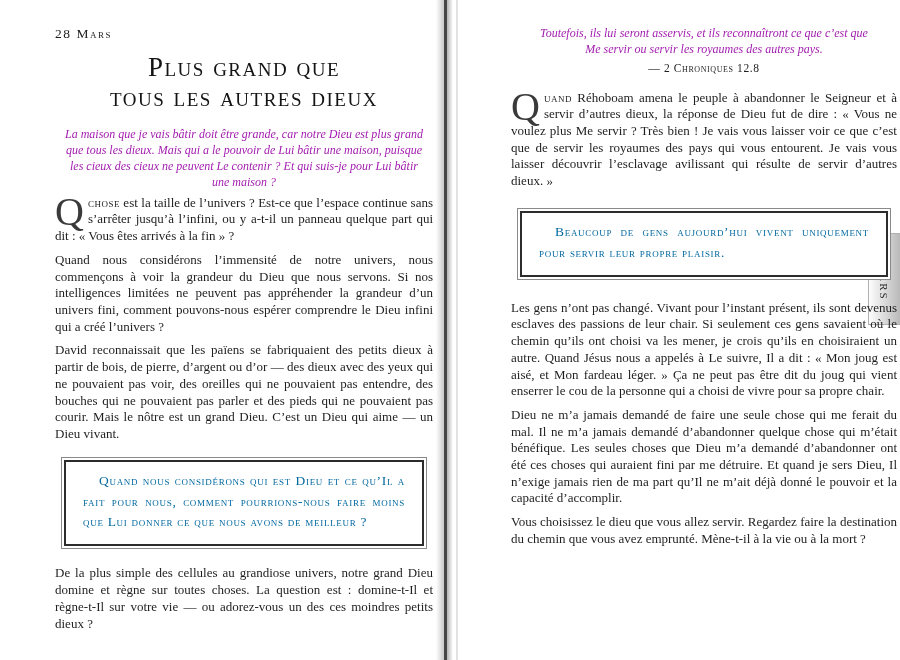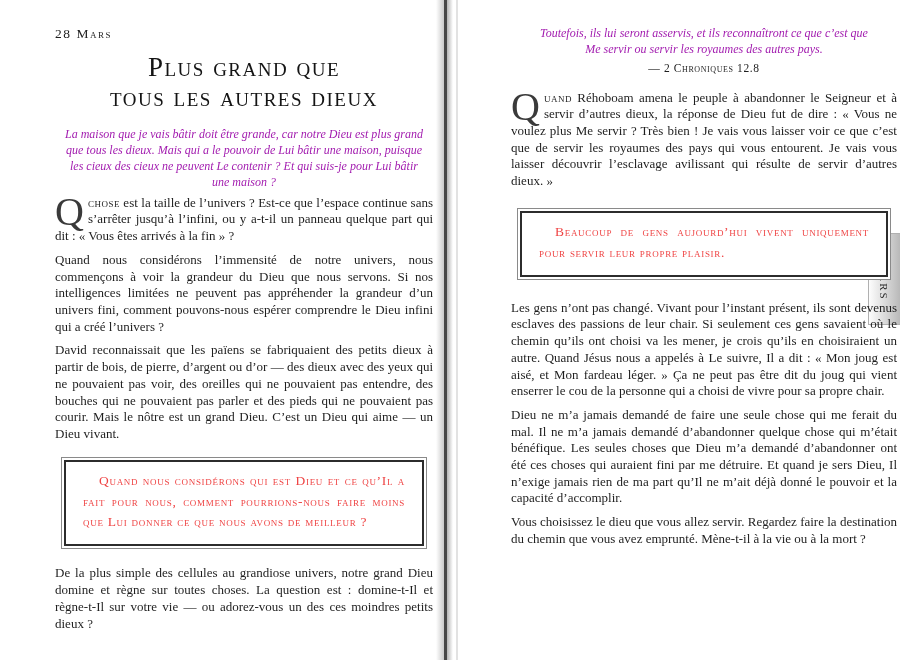--- a/index.html
+++ b/index.html
@@ -46,21 +46,21 @@
     text-align:center;margin-bottom:16px;}
 
   .body-par{font-size:13px;line-height:1.285;text-align:justify;margin:0 0 7px 0;}
   .dropcap{float:left;font-size:40px;line-height:30px;padding:2px 4px 0 0;color:#3a3a3a;}
   .sc-lead{font-variant:small-caps;letter-spacing:.5px;}
 
   .callout-outer{border:1px solid #8a8a8a;padding:2px;margin:14px 6px 16px 6px;background:#fff;}
   .callout-inner{border:2px solid #2c2c2c;padding:9px 17px 11px 17px;}
   .callout-text{
     font-variant:small-caps;font-size:13.5px;letter-spacing:.7px;line-height:1.55;
-    text-align:justify;text-indent:16px;color:#ef4444;font-family:Liberation Serif, serif;
+    text-align:justify;text-indent:16px;color:#0369a1;font-family:Liberation Serif, serif;
   }
 </style>
 </head>
 <body>
 
 <div class="spine-soft-left"></div>
 <div class="spine-dark"></div>
 <div class="spine-soft-right"></div>
 <div class="spine-faint"></div>
 

